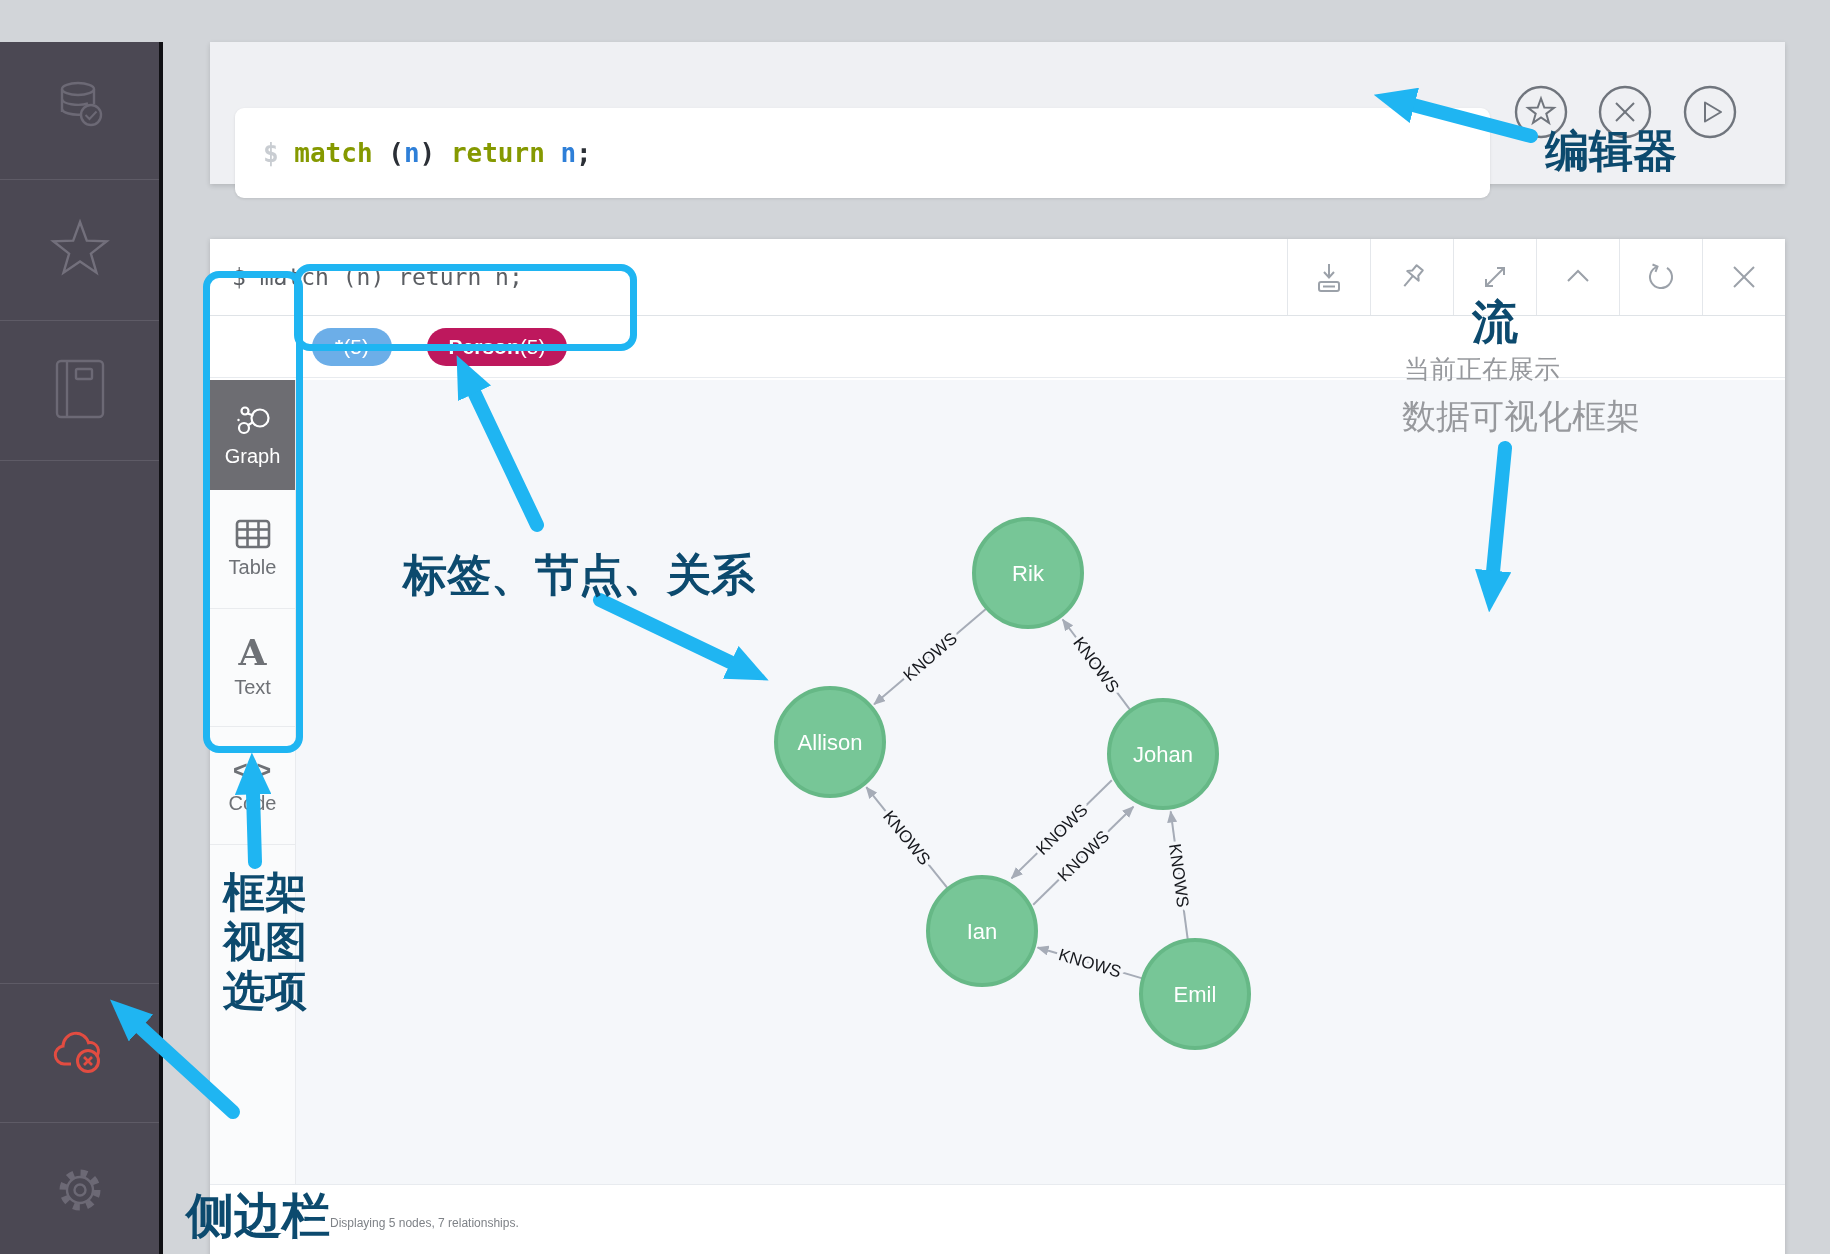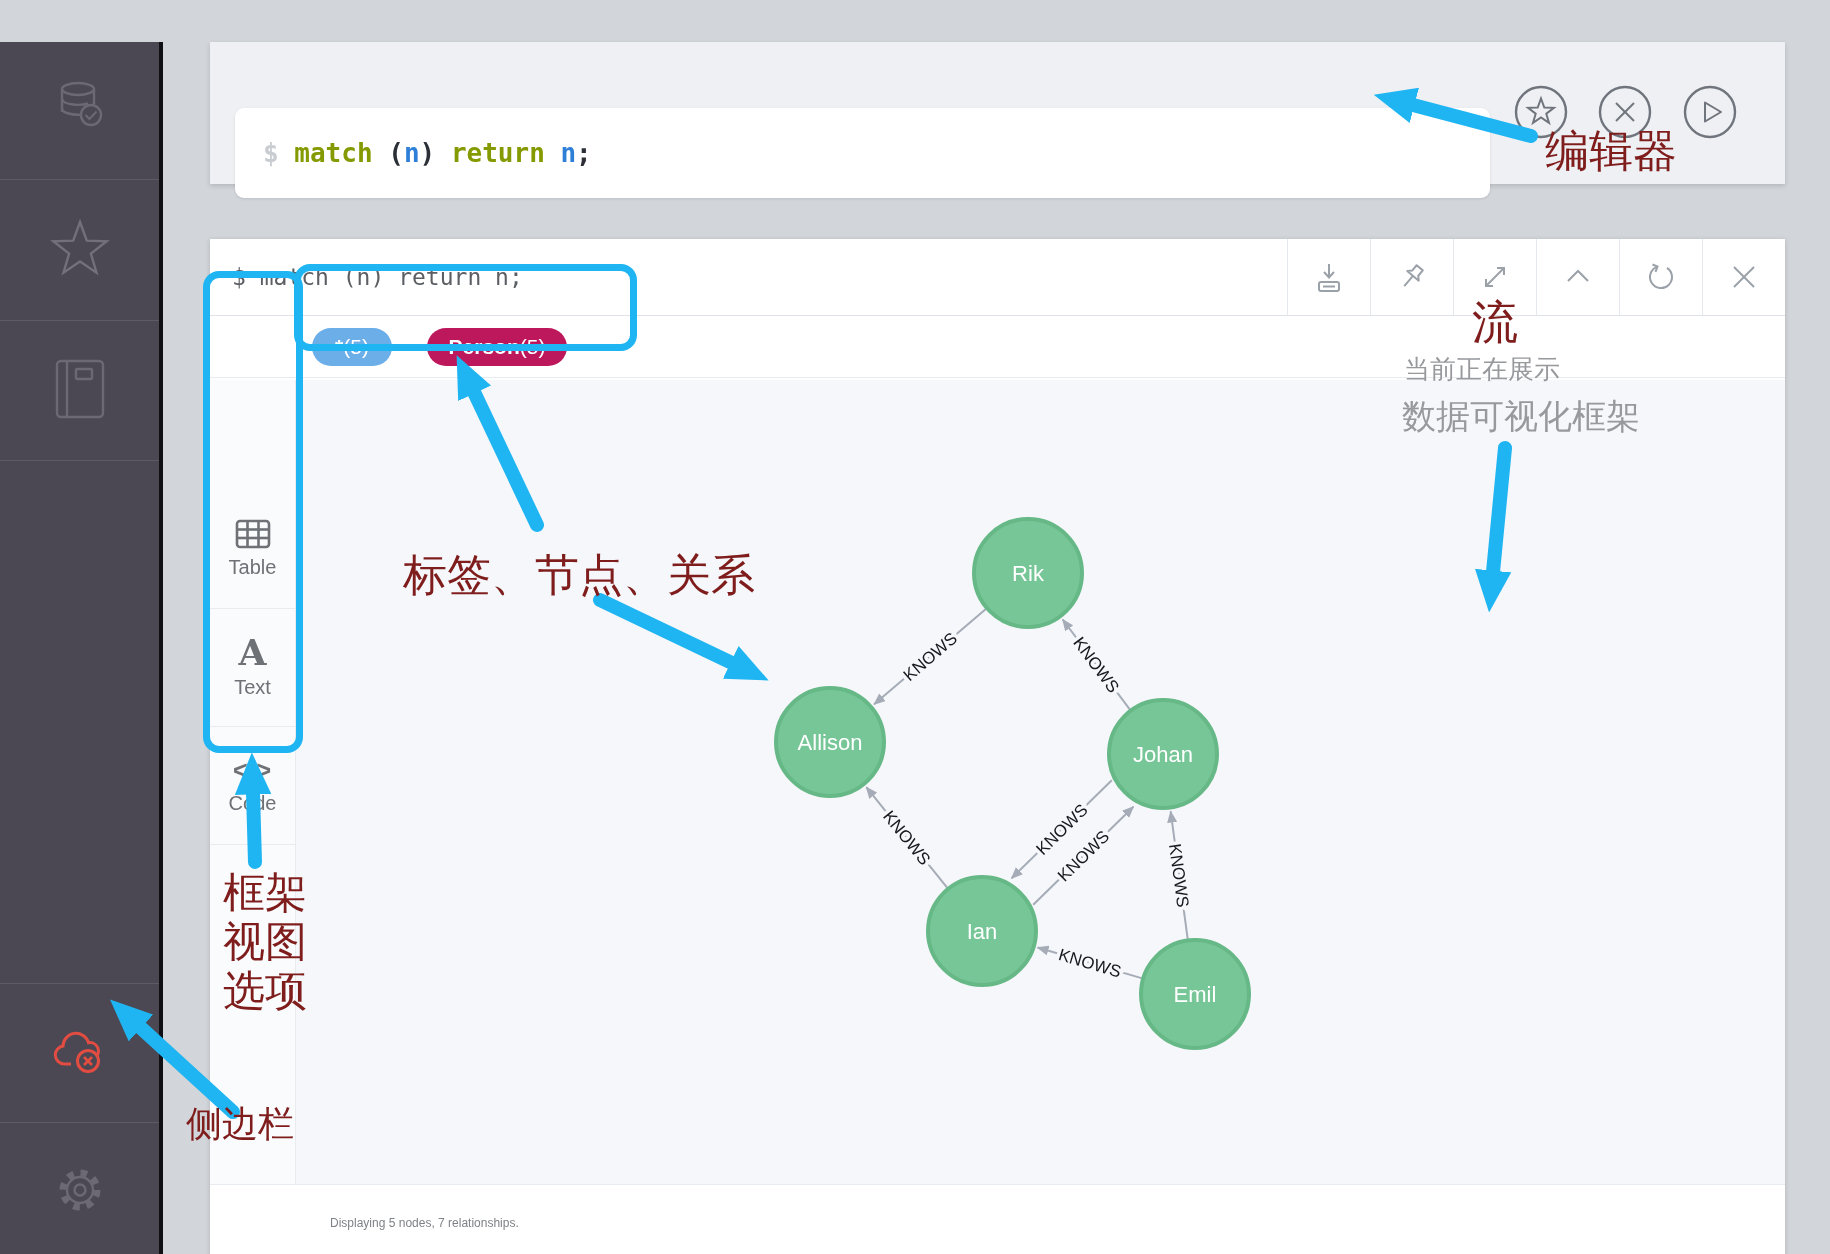--- a/index.html
+++ b/index.html
@@ -44,21 +44,21 @@
   
   #view-col{position:absolute;left:0;top:141px;width:85px;height:804px;background:#FAFBFC;border-right:1px solid #E9EBEE;}
   .vtab{position:absolute;left:0;width:85px;height:118px;display:flex;flex-direction:column;align-items:center;justify-content:center;gap:7px;border-bottom:1px solid #E9EBEE;color:#6E7176;}
   .vtab .vlabel{font-size:20px;}
   .vtab.active{background:#6D6D72;color:#fff;border-bottom:none;}
   .txt-a{font-family:"DejaVu Serif","Liberation Serif",serif;font-size:36px;font-weight:bold;line-height:34px;}
   .code-g{font-size:25px;font-weight:bold;letter-spacing:1px;}
 
   
   .cyan-box{position:absolute;border:7px solid #1FB5F2;border-radius:16px;}
-  .cyan-text{position:absolute;color:#7f1d1d;font-weight:normal;}
+  .cyan-text{position:absolute;color:#0c4a6e;font-weight:bold;}
   .gray-text{position:absolute;color:#97999D;}
 
   svg{display:block;}
   #anno-svg{position:absolute;left:0;top:0;pointer-events:none;}
 </style>
 </head>
 <body>
 
 <div id="sidebar" class="abs">
   <div class="sb-divider" style="top:137px"></div>
@@ -219,20 +219,31 @@
           <text x="953" y="374" dy="8" text-anchor="middle" font-size="22" fill="#fff" style="font-family:&quot;Liberation Sans&quot;,sans-serif;">Johan</text>
           <circle cx="772" cy="551" r="54" fill="#77C697" stroke="#66B886" stroke-width="4"></circle>
           <text x="772" y="551" dy="8" text-anchor="middle" font-size="22" fill="#fff" style="font-family:&quot;Liberation Sans&quot;,sans-serif;">Ian</text>
           <circle cx="985" cy="614" r="54" fill="#77C697" stroke="#66B886" stroke-width="4"></circle>
           <text x="985" y="614" dy="8" text-anchor="middle" font-size="22" fill="#fff" style="font-family:&quot;Liberation Sans&quot;,sans-serif;">Emil</text>
         </g>
     </svg>
   </div>
 
   <div id="view-col">
+    <div class="vtab active" style="top:0px;height:110px">
+      <svg width="38" height="36" viewBox="-19 -18 38 36" fill="none" stroke="#fff" stroke-width="2.2">
+        <circle cx="7" cy="-2" r="8.5"></circle>
+        <circle cx="-9" cy="8" r="5"></circle>
+        <circle cx="-8" cy="-9" r="3.5"></circle>
+        <line x1="-5.5" y1="-6.5" x2="0.5" y2="-4.5"></line>
+        <line x1="-5.5" y1="5.5" x2="-0.5" y2="2.5"></line>
+        <circle cx="-14.5" cy="0" r="1.2" fill="#fff" stroke="none"></circle>
+      </svg>
+      <span class="vlabel">Graph</span>
+    </div>
     <div class="vtab" style="top:110px">
       <svg width="36" height="30" viewBox="0 0 36 30" fill="none" stroke="#6E7176" stroke-width="2.6">
         <rect x="2" y="2" width="32" height="26" rx="3"></rect>
         <line x1="2" y1="10.5" x2="34" y2="10.5"></line>
           <line x1="2" y1="19" x2="34" y2="19"></line>
         <line x1="12.5" y1="2" x2="12.5" y2="28"></line>
           <line x1="23.5" y1="2" x2="23.5" y2="28"></line>
       </svg>
       <span class="vlabel">Table</span>
     </div>
@@ -273,13 +284,13 @@
 <div class="cyan-text" style="left:1545px;top:122px;font-size:44px">编辑器</div>
 <div class="cyan-text" style="left:1472px;top:292px;font-size:46px">流</div>
 <div class="gray-text" style="left:1404px;top:352px;font-size:26px">当前正在展示</div>
 <div class="gray-text" style="left:1402px;top:394px;font-size:34px">数据可视化框架</div>
 <div class="cyan-text" style="left:403px;top:546px;font-size:44px">标签、节点、关系</div>
 <div class="cyan-text" style="left:223px;top:868px;font-size:42px;line-height:49px">
   <div>框架</div>
   <div>视图</div>
   <div>选项</div>
 </div>
-<div class="cyan-text" style="left:186px;top:1100px;font-size:36px">侧边栏</div>
+<div class="cyan-text" style="left:186px;top:1184px;font-size:48px">侧边栏</div>
 
 </body></html>

